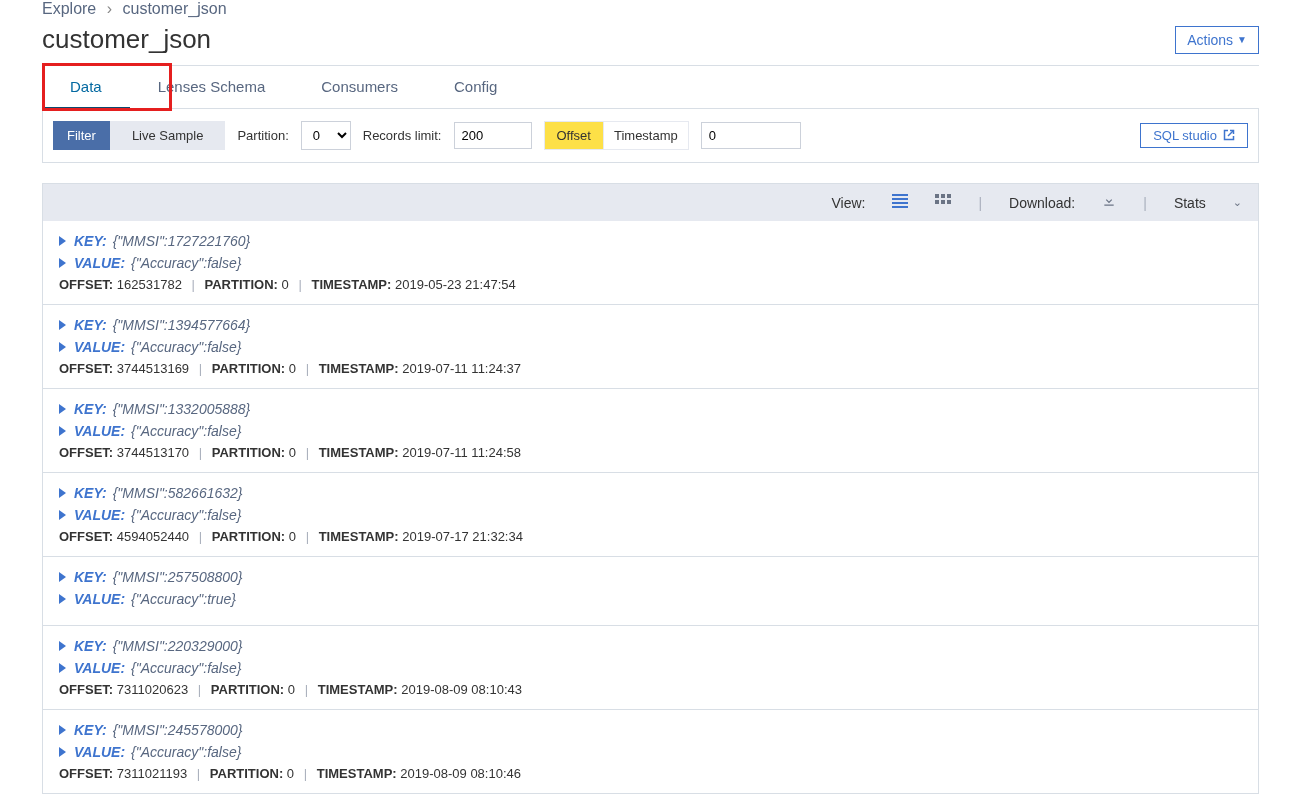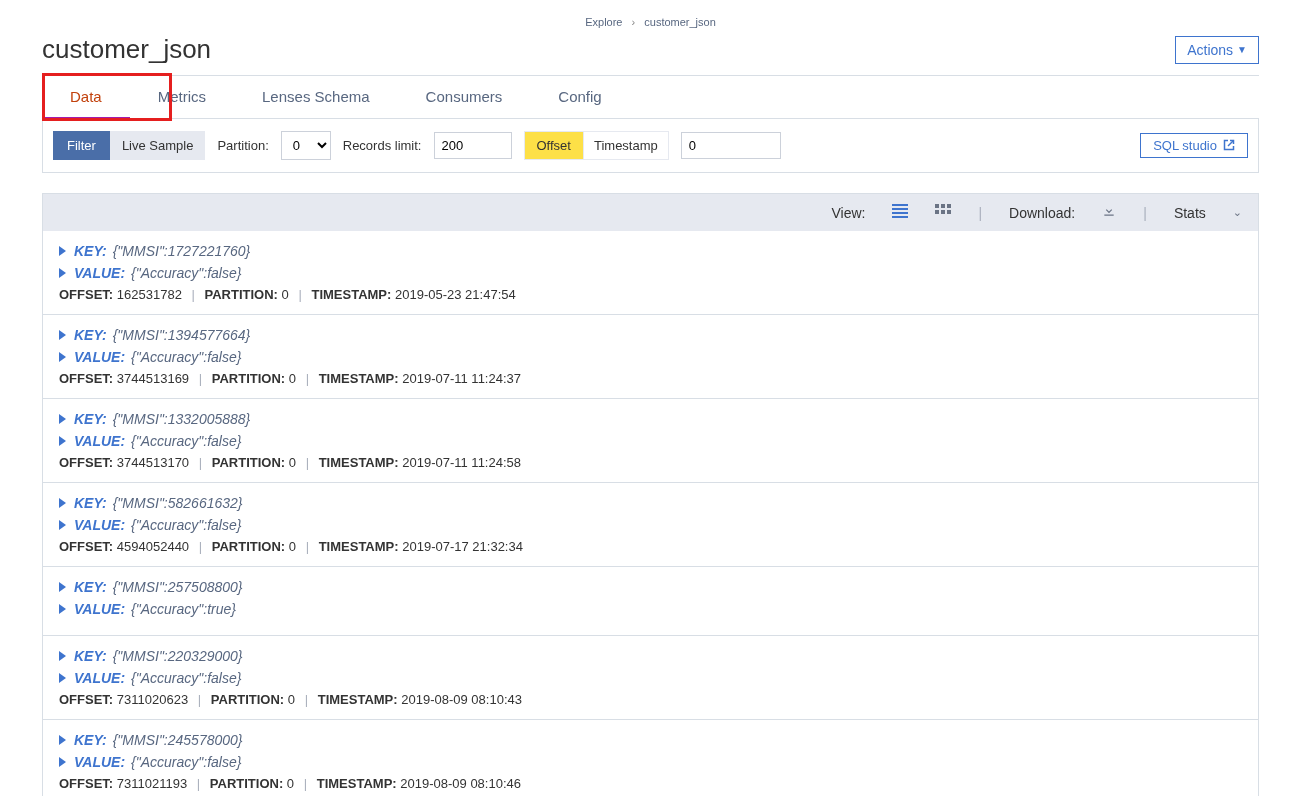--- a/index.html
+++ b/index.html
@@ -4,50 +4,50 @@
 <style>
   * { box-sizing: border-box; }
   body {
     margin: 0;
     font-family: -apple-system, BlinkMacSystemFont, "Segoe UI", "Helvetica Neue", Arial, sans-serif;
     font-size: 14px;
     color: #333;
     background: #fff;
   }
   .container { padding: 0 42px 20px 42px; max-width: 1301px; }
-  .breadcrumb { font-size: 11px; color: #586780; padding-top: 16px; text-align: center; }
+  .breadcrumb { font-size: 16px; color: #586780; padding-top: 0; }
   .breadcrumb .sep { margin: 0 6px; color: #888; }
   .title-row { display: flex; justify-content: space-between; align-items: center; margin-top: 6px; margin-bottom: 10px;}
   .page-title { font-size: 26px; color: #333; font-weight: 400; }
   .btn-outline {
     border: 1px solid #3e74ce; color: #3e74ce; background: #fff;
     padding: 5px 11px; font-size: 14px; cursor: pointer;
     display: inline-flex; align-items: center;
   }
   .btn-outline .caret { margin-left:4px; font-size:10px; }
 
   .tabs { border-top: 1px solid #d8dee5; border-bottom: 1px solid #d8dee5; display: flex; position: relative; }
   .tab {
     padding: 12px 28px; color: #586780; cursor: pointer; font-size: 15px;
   }
-  .tab.active { color: #c2410c; border-bottom: 2px solid #a21caf; margin-bottom:-1px; }
+  .tab.active { color: #0369a1; border-bottom: 2px solid #0c4a6e; margin-bottom:-1px; }
   .tab-highlight {
     position: absolute; left: 0; top: -3px; width: 130px; height: 48px;
     border: 3px solid #e51f1f; pointer-events:none;
   }
 
   .toolbar {
     display: flex; align-items: center; gap: 12px;
     border: 1px solid #d8dee5; border-top:none; padding: 12px 10px;
   }
   .btn-filter {
     background: #4a6ea8; color: #fff; border: none; padding: 7px 14px; cursor: pointer; font-size:13px;
   }
   .btn-live {
-    background: #e6e9f0; color: #333; border: none; padding: 7px 12px; cursor: pointer; font-size:13px;
+    background: #e6e9f0; color: #333; border: none; padding: 7px 22px; cursor: pointer; font-size:13px;
     margin-left: -12px;
   }
   .toolbar-label { color: #333; font-size: 13px; }
   .toolbar select, .toolbar input[type="text"] {
     border: 1px solid #ccd1da; padding: 5px 7px; font-size: 13px; background:#fff;
   }
   .toolbar select{ width:50px;}
   .toolbar .rec-input{ width:78px;}
   .toolbar .ts-input{ width:100px;}
   .btn-offset{
@@ -103,21 +103,20 @@
     <div class="page-title">customer_json</div>
     <button class="btn-outline">
       <span>Actions</span>
         <span class="caret">▼</span>
     </button>
   </div>
 
   <div class="tabs">
     <div class="tab-highlight"></div>
     <div class="tab active">Data</div>
-    <div class="tab">Metrics</div>
     <div class="tab">Lenses Schema</div>
     <div class="tab">Consumers</div>
     <div class="tab">Config</div>
   </div>
 
   <div class="toolbar">
     <button class="btn-filter">Filter</button>
     <button class="btn-live">Live Sample</button>
     <span class="toolbar-label">Partition:</span>
     <select>

